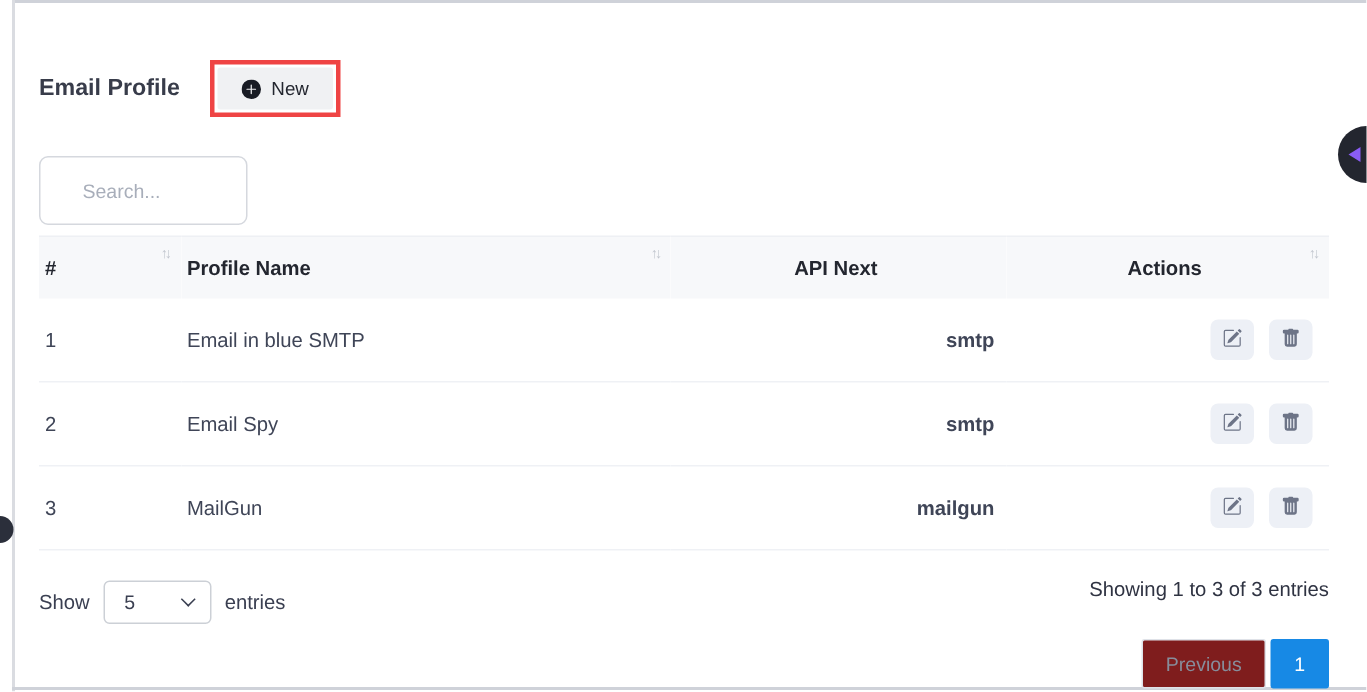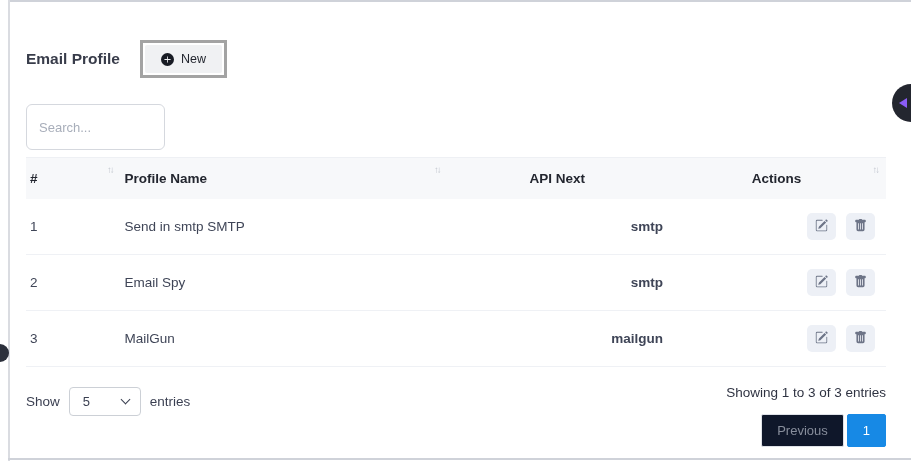--- a/index.html
+++ b/index.html
@@ -11,32 +11,32 @@
     overflow: hidden;
   }
   .line-top    { position:absolute; top:0; left:8px; right:0; height:2px; background:#cfd2d9; }
   .line-bottom { position:absolute; bottom:1px; left:8px; right:0; height:2px; background:#cfd2d9; }
   .line-left   { position:absolute; top:0; left:8px; width:2px; height:100%; background:#dadce1; }
 
   .content { position:absolute; left:10px; top:0; right:0; padding:0 25px 0 16px; }
 
   .header-row { display:flex; align-items:center; gap:20px; margin-top:40px; }
   .page-title { font-size:15.5px; font-weight:bold; color:#383c4a; }
-  .annotation-box { border:3px solid #a3a3a3; padding:2px; }
+  .annotation-box { border:3px solid #ef4444; padding:2px; }
   .new-btn {
     display:flex; align-items:center; gap:7px;
     background:#f0f1f3; border:none; border-radius:2px;
     padding:7px 16px; font-size:12.5px; color:#23262f;
     font-family:"Liberation Sans", sans-serif; cursor:pointer;
   }
   .new-btn svg { display:block; }
 
   .search-input {
     display:block; margin-top:26px; width:139px; height:46px;
-    border:1px solid #d5d8de; border-radius:6px; padding:0 12px;
+    border:1px solid #d5d8de; border-radius:6px; padding:0 28px;
     font-size:13px; color:#3a3f51; font-family:"Liberation Sans", sans-serif;
     outline:none;
   }
   .search-input::placeholder { color:#a8aeba; }
 
   table { width:100%; border-collapse:collapse; margin-top:7px; border-top:1px solid #eef0f4; }
   thead th {
     background:#f7f8fa; font-size:13.5px; font-weight:bold; color:#23262f;
     text-align:left; padding:13px 8px 13px 4px; position:relative; cursor:pointer;
   }
@@ -66,26 +66,26 @@
     appearance:none; -webkit-appearance:none; -moz-appearance:none;
     width:72px; height:29px; border:1px solid #ccd0d6; border-radius:4px;
     background:#fff; padding:0 0 0 13px; font-size:13px; color:#3a3f51;
     font-family:"Liberation Sans", sans-serif; outline:none; cursor:pointer;
   }
   .chevron-down {
     position:absolute; right:12px; top:9px; width:7px; height:7px;
     border-right:1.6px solid #3a3f51; border-bottom:1.6px solid #3a3f51;
     transform:rotate(45deg); pointer-events:none;
   }
-  .right-col { display:flex; flex-direction:column; align-items:flex-end; gap:14px; }
+  .right-col { display:flex; flex-direction:column; align-items:flex-end; gap:26px; }
   .info-text { font-size:13.5px; color:#2f3342; margin-top:2px; }
   .pagination { display:flex; gap:3px; }
   .page-btn {
     height:33px; display:flex; align-items:center; justify-content:center;
-    border:1px solid #dfe2e8; background:#0f172a; color:#878d9b;
+    border:1px solid #dfe2e8; background:#7f1d1d; color:#878d9b;
     font-size:13px; padding:0 15px; border-radius:2px;
     font-family:"Liberation Sans", sans-serif; cursor:pointer;
   }
   .page-btn.active { background:#1789e5; border-color:#1789e5; color:#fff; }
 
   .fab-right {
     position:absolute; top:84px; right:-19px; width:38px; height:38px;
     border-radius:50%; background:#23262f; display:flex; align-items:center;
     padding-left:7px; cursor:pointer; z-index:5;
   }
@@ -140,21 +140,21 @@
         </th>
         <th class="col-actions">
           <span>Actions</span>
           <span class="sort-glyph">↑↓</span>
         </th>
       </tr>
     </thead>
     <tbody>
       <tr>
         <td>1</td>
-        <td>Send in smtp SMTP</td>
+        <td>Email in blue SMTP</td>
         <td class="center">smtp</td>
         <td class="center">
           <button class="action-btn">
               <span><svg width="13" height="13" viewBox="0 0 16 16" fill="currentColor">
                   <path d="M15.502 1.94a.5.5 0 0 1 0 .706L14.459 3.69l-2-2L13.502.646a.5.5 0 0 1 .707 0l1.293 1.293zm-1.75 2.456-2-2L4.939 9.21a.5.5 0 0 0-.121.196l-.805 2.414a.25.25 0 0 0 .316.316l2.414-.805a.5.5 0 0 0 .196-.12l6.813-6.814z"></path>
                   <path d="M1 13.5A1.5 1.5 0 0 0 2.5 15h11a1.5 1.5 0 0 0 1.5-1.5v-6a.5.5 0 0 0-1 0v6a.5.5 0 0 1-.5.5h-11a.5.5 0 0 1-.5-.5v-11a.5.5 0 0 1 .5-.5H9a.5.5 0 0 0 0-1H2.5A1.5 1.5 0 0 0 1 2.5v11z"></path>
                 </svg></span>
             </button>
           <button class="action-btn">
               <span><svg width="13" height="13" viewBox="0 0 16 16" fill="currentColor">

